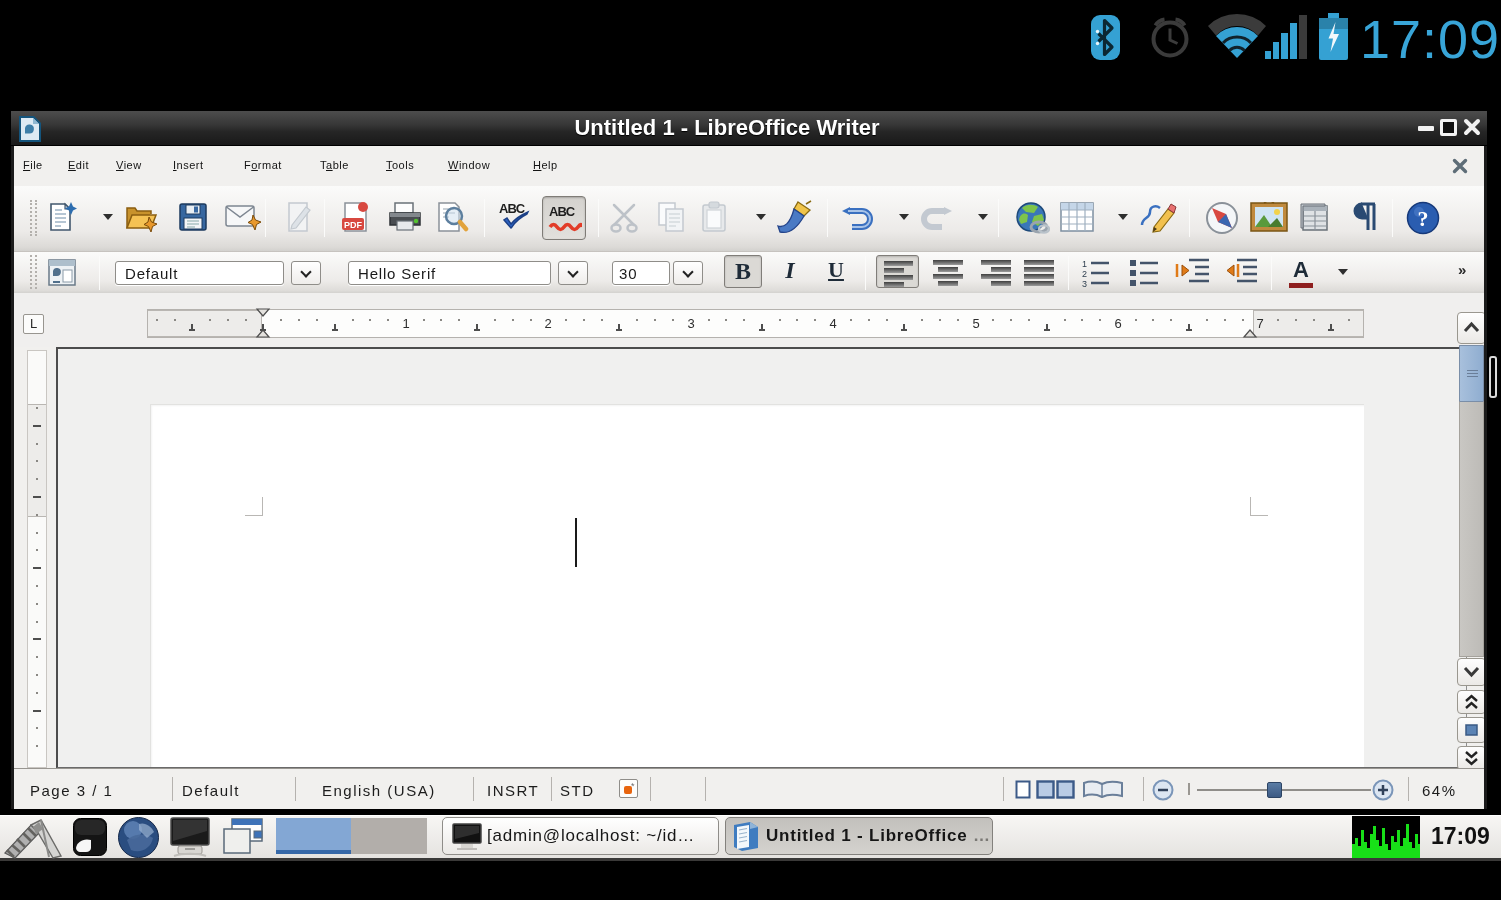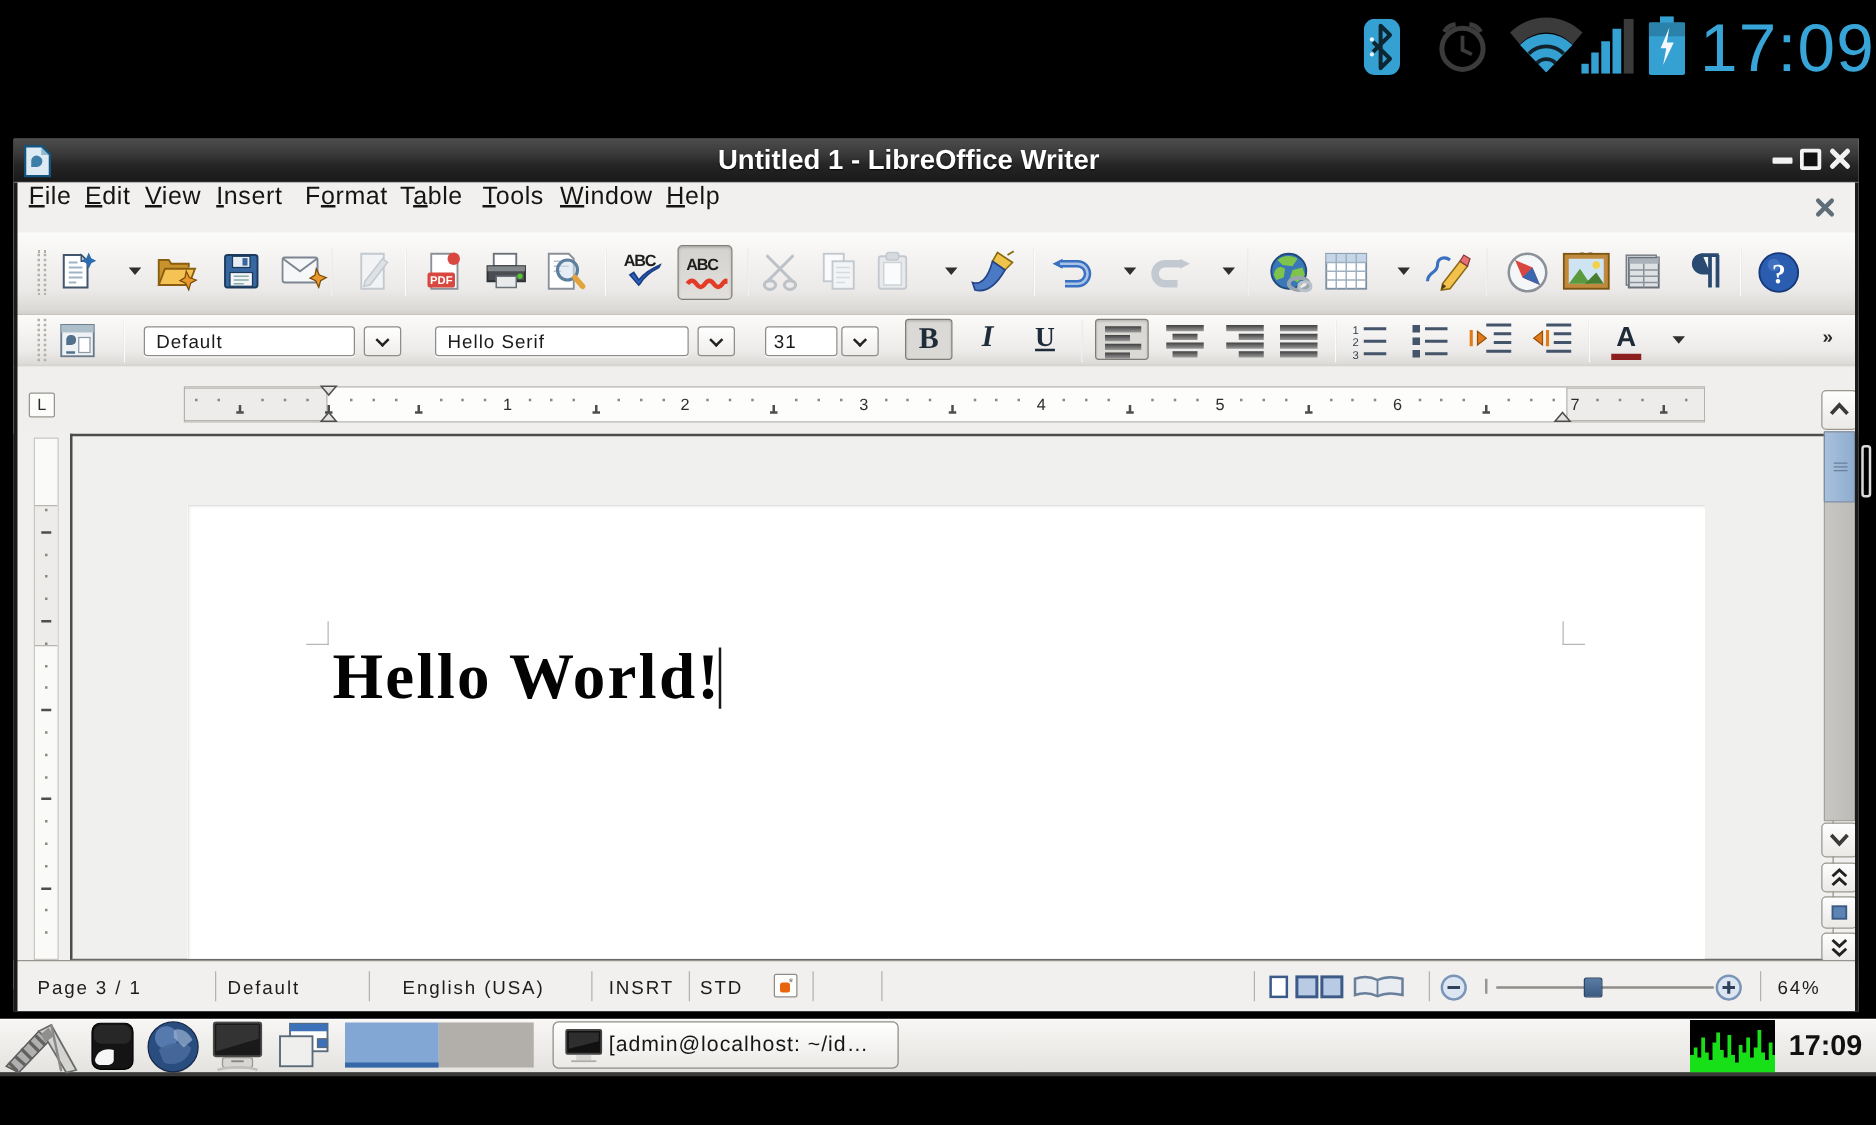--- a/index.html
+++ b/index.html
@@ -3,21 +3,21 @@
 <style>
 *{margin:0;padding:0;box-sizing:border-box}
 html,body{width:1501px;height:900px;background:#000;font-family:"Liberation Sans",sans-serif;overflow:hidden;position:relative}
 .abs{position:absolute}
 #clock{position:absolute;left:1360px;top:8px;letter-spacing:1px;width:142px;height:64px;color:#38a5d8;font-size:54px;font-weight:400}
 #win{position:absolute;left:11px;top:111px;width:1476px;height:680px;background:#f1f0ee}
 #titlebar{position:absolute;left:0;top:0;width:1476px;height:35px;background:linear-gradient(#4d4d4d,#373737 40%,#262626 60%,#191919);border-bottom:1px solid #000}
 #title{position:absolute;left:0;top:4px;width:1432px;text-align:center;color:#fff;font-size:22px;font-weight:bold;text-shadow:0 1px 1px #000}
 #title span{display:inline-block}
 #menubar{position:absolute;left:0;top:35px;width:1476px;height:40px;background:#f1f0ee}
-.mi{position:absolute;top:0;font-size:20px;letter-spacing:0.5px;color:#141414}
+.mi{position:absolute;top:13px;font-size:11px;letter-spacing:0.5px;color:#141414}
 #tb1{position:absolute;left:0;top:75px;width:1476px;height:66px;background:linear-gradient(#fbfbfa,#eceae8 70%,#dcdad7 94%,#d2d1ce);border-bottom:1px solid #c6c3bf}
 #tb2{position:absolute;left:0;top:141px;width:1476px;height:42px;background:linear-gradient(#fbfbfa,#edebe9 70%,#dedcd9 94%,#d3d2cf);border-bottom:1px solid #c6c3bf}
 .grip{position:absolute;width:8px;height:36px}
 .tsep{position:absolute;width:1px;background:#c6c3bf;border-right:1px solid #fbfbfa}
 .dda{position:absolute;width:0;height:0;border-left:5px solid transparent;border-right:5px solid transparent;border-top:6px solid #2e2e2e}
 .combo{position:absolute;height:24px;background:#fff;border:1px solid #8f8d89;border-radius:3px;font-size:15px;letter-spacing:0.8px;color:#1a1a1a;box-shadow:0 1px 0 #fff}
 .cbtn{position:absolute;height:24px;width:30px;background:linear-gradient(#fff,#efedeb);border:1px solid #8f8d89;border-radius:3px}
 .chev{position:absolute;width:8px;height:8px;border-left:2px solid #222;border-bottom:2px solid #222;transform:rotate(-45deg)}
 .tbtn2{position:absolute;top:3px;width:37px;height:33px;border-radius:3px}
 .pressed{background:#dbd9d5;border:1px solid #807d79;box-shadow:inset 0 1px 2px rgba(0,0,0,.18)}
@@ -261,21 +261,21 @@
 </svg>
 <div class="tsep" style="left:88px;top:4px;height:34px"></div>
 <div class="combo" style="left:104px;top:9px;width:169px;padding:3px 0 0 9px">Default</div>
 <div class="cbtn" style="left:280px;top:9px">
         <div class="chev" style="left:10px;top:6px"></div>
       </div>
 <div class="combo" style="left:337px;top:9px;width:203px;padding:3px 0 0 9px">Hello Serif</div>
 <div class="cbtn" style="left:547px;top:9px">
         <div class="chev" style="left:10px;top:6px"></div>
       </div>
-<div class="combo" style="left:601px;top:9px;width:58px;padding:3px 0 0 6px">31</div>
+<div class="combo" style="left:601px;top:9px;width:58px;padding:3px 0 0 6px">30</div>
 <div class="cbtn" style="left:662px;top:9px">
         <div class="chev" style="left:10px;top:6px"></div>
       </div>
 <div class="tbtn2 pressed" style="left:713px;width:38px;text-align:center"><span style="font-family:'Liberation Serif',serif;font-weight:bold;font-size:24px;color:#1e2b38;line-height:31px">B</span></div>
 <div class="tbtn2" style="left:761px;width:36px;text-align:center"><span style="font-family:'Liberation Serif',serif;font-weight:bold;font-style:italic;font-size:24px;color:#1e2b38;line-height:31px">I</span></div>
 <div class="tbtn2" style="left:806px;width:38px;text-align:center"><span style="font-family:'Liberation Serif',serif;font-weight:bold;font-size:22px;color:#1e2b38;line-height:30px;text-decoration:underline">U</span></div>
 <div class="tsep" style="left:854px;top:4px;height:34px"></div>
 <div class="tbtn2 pressed" style="left:865px;width:43px">
  <div class="albar" style="left:7px;top:5px;width:29px"></div>
         <div class="albar" style="left:7px;top:12px;width:20px"></div>
@@ -446,21 +446,20 @@
       <div class="abs" style="left:8px;top:376px;width:2px;height:2px;background:#8a8884"></div>
       <div class="abs" style="left:8px;top:394px;width:2px;height:2px;background:#8a8884"></div>
     </div>
 
 <div id="docarea">
 <div id="page"></div>
 <div class="cmark" style="left:204px;top:148px;width:1px;height:19px"></div>
 <div class="cmark" style="left:187px;top:166px;width:18px;height:1px"></div>
 <div class="cmark" style="left:1192px;top:148px;width:1px;height:19px"></div>
 <div class="cmark" style="left:1192px;top:166px;width:18px;height:1px"></div>
-<div id="hello">Hello World!</div>
 <div class="abs" style="left:517px;top:169px;width:2px;height:49px;background:#1a1a1a"></div>
 </div>
 <div id="vscroll">
 <div class="scbtn" style="top:0;height:32px"><svg width="27" height="30" viewBox="0 0 27 30">
           <path d="M7 18 L13.5 11 L20 18" fill="none" stroke="#3a3a3a" stroke-width="3"></path>
         </svg></div>
 <div class="abs" style="left:2px;top:33px;width:25px;height:312px;background:linear-gradient(90deg,#c9c7c3,#bdbbb7);border:1px solid #a5a29c"></div>
 <div class="abs" style="left:2px;top:33px;width:25px;height:57px;background:linear-gradient(90deg,#a8c0dc,#8fadd0);border:1px solid #7a8ea8;border-radius:1px">
   <div class="abs" style="left:7px;top:24px;width:11px;height:1px;background:#6a7e98"></div>
   <div class="abs" style="left:7px;top:27px;width:11px;height:1px;background:#6a7e98"></div>
@@ -559,19 +558,28 @@
 <div class="abs" style="left:351px;top:2px;width:76px;height:36px;background:#b2aeaa"></div>
 <div class="tkb" style="left:442px;width:277px;background:linear-gradient(#ffffff,#ebe9e6)">
  <svg class="abs" style="left:9px;top:5px" width="30" height="27" viewBox="0 0 30 27">
   <rect x="1" y="1" width="28" height="19" rx="1" fill="#111" stroke="#444" stroke-width="1.5"></rect>
   <path d="M3 3 L27 3 L27 10 L3 16 Z" fill="#2e2e2e"></path>
   <rect x="9" y="21" width="12" height="4" fill="#d8d6d2"></rect>
   <path d="M5 26 L25 26" stroke="#b0aeaa" stroke-width="1.5"></path>
  </svg>
  <span class="abs" style="left:44px;top:8px;white-space:nowrap">[admin@localhost: ~/id…</span>
 </div>
+<div class="tkb" style="left:725px;width:268px;background:linear-gradient(#c2c0bc,#d4d2ce);border-color:#83817d">
+ <svg class="abs" style="left:7px;top:3px" width="26" height="31" viewBox="0 0 26 31">
+  <path d="M1 4 L17 1 L25 6 L25 27 L9 30 L1 26 Z" fill="#3f7cc0"></path>
+  <path d="M4 6 L16 4 L16 26 L4 28 Z" fill="#f4f8fb"></path>
+  <path d="M6 9 L14 7.5 M6 13 L14 11.5 M6 17 L14 15.5 M6 21 L14 19.5" stroke="#9ab4cc" stroke-width="1.2"></path>
+  <path d="M17 1 L25 6 L17 8 Z" fill="#8fb4d8"></path>
+ </svg>
+ <span class="abs" style="left:40px;top:8px;font-weight:bold;white-space:nowrap">Untitled 1 - LibreOffice <span style="color:#7a7874">…</span></span>
+</div>
 <svg class="abs" style="left:1352px;top:0px" width="68" height="42" viewBox="0 0 68 42">
  <rect x="0" y="0" width="68" height="42" fill="#000"></rect>
  <path d="M0 42 L0 28 L3 28 L3 22 L6 22 L6 30 L9 30 L9 14 L12 14 L12 26 L15 26 L15 32 L18 32 L18 18 L21 18 L21 10 L24 10 L24 24 L27 24 L27 30 L30 30 L30 12 L33 12 L33 28 L36 28 L36 34 L39 34 L39 20 L42 20 L42 26 L45 26 L45 14 L48 14 L48 30 L51 30 L51 22 L54 22 L54 8 L57 8 L57 26 L60 26 L60 32 L63 32 L63 18 L66 18 L66 28 L68 28 L68 42 Z" fill="#18e018"></path>
 </svg>
 <span class="abs" style="left:1431px;top:7px;font-size:23px;font-weight:bold;color:#111">17:09</span>
 </div>
 <div class="abs" style="left:1489px;top:356px;width:8px;height:42px;border:2px solid #dadada;border-radius:3px"></div>
 
 </body></html>

